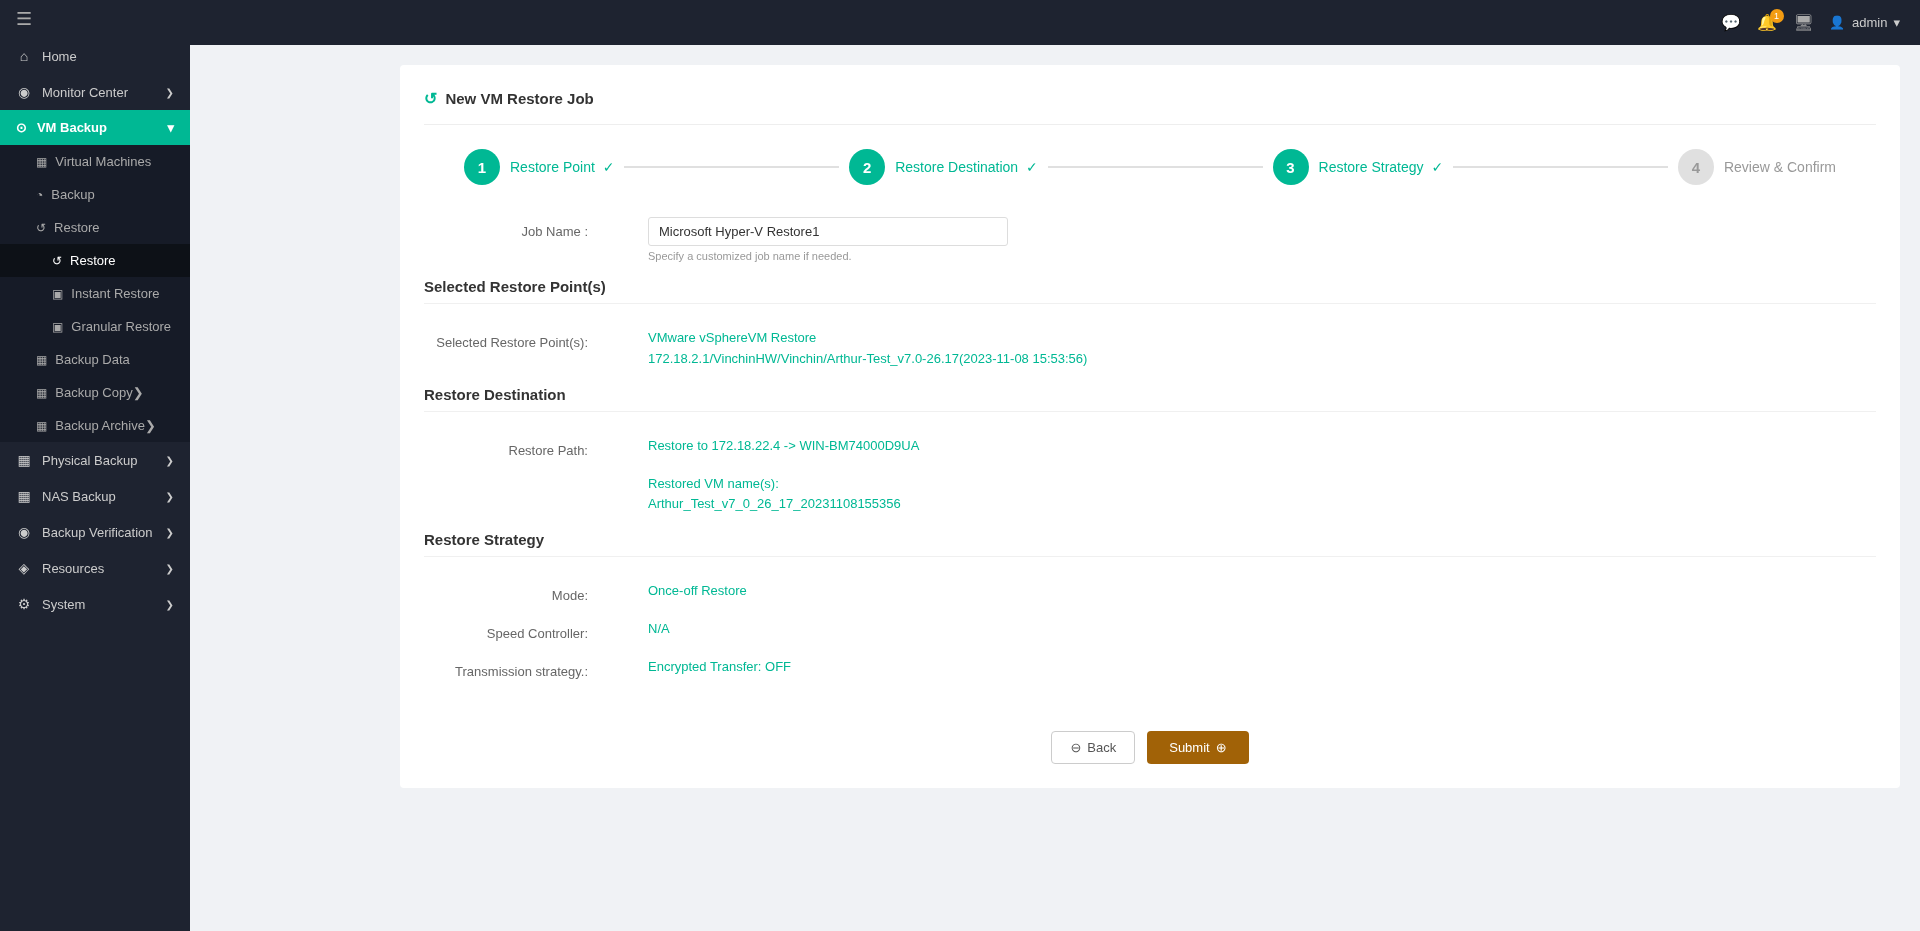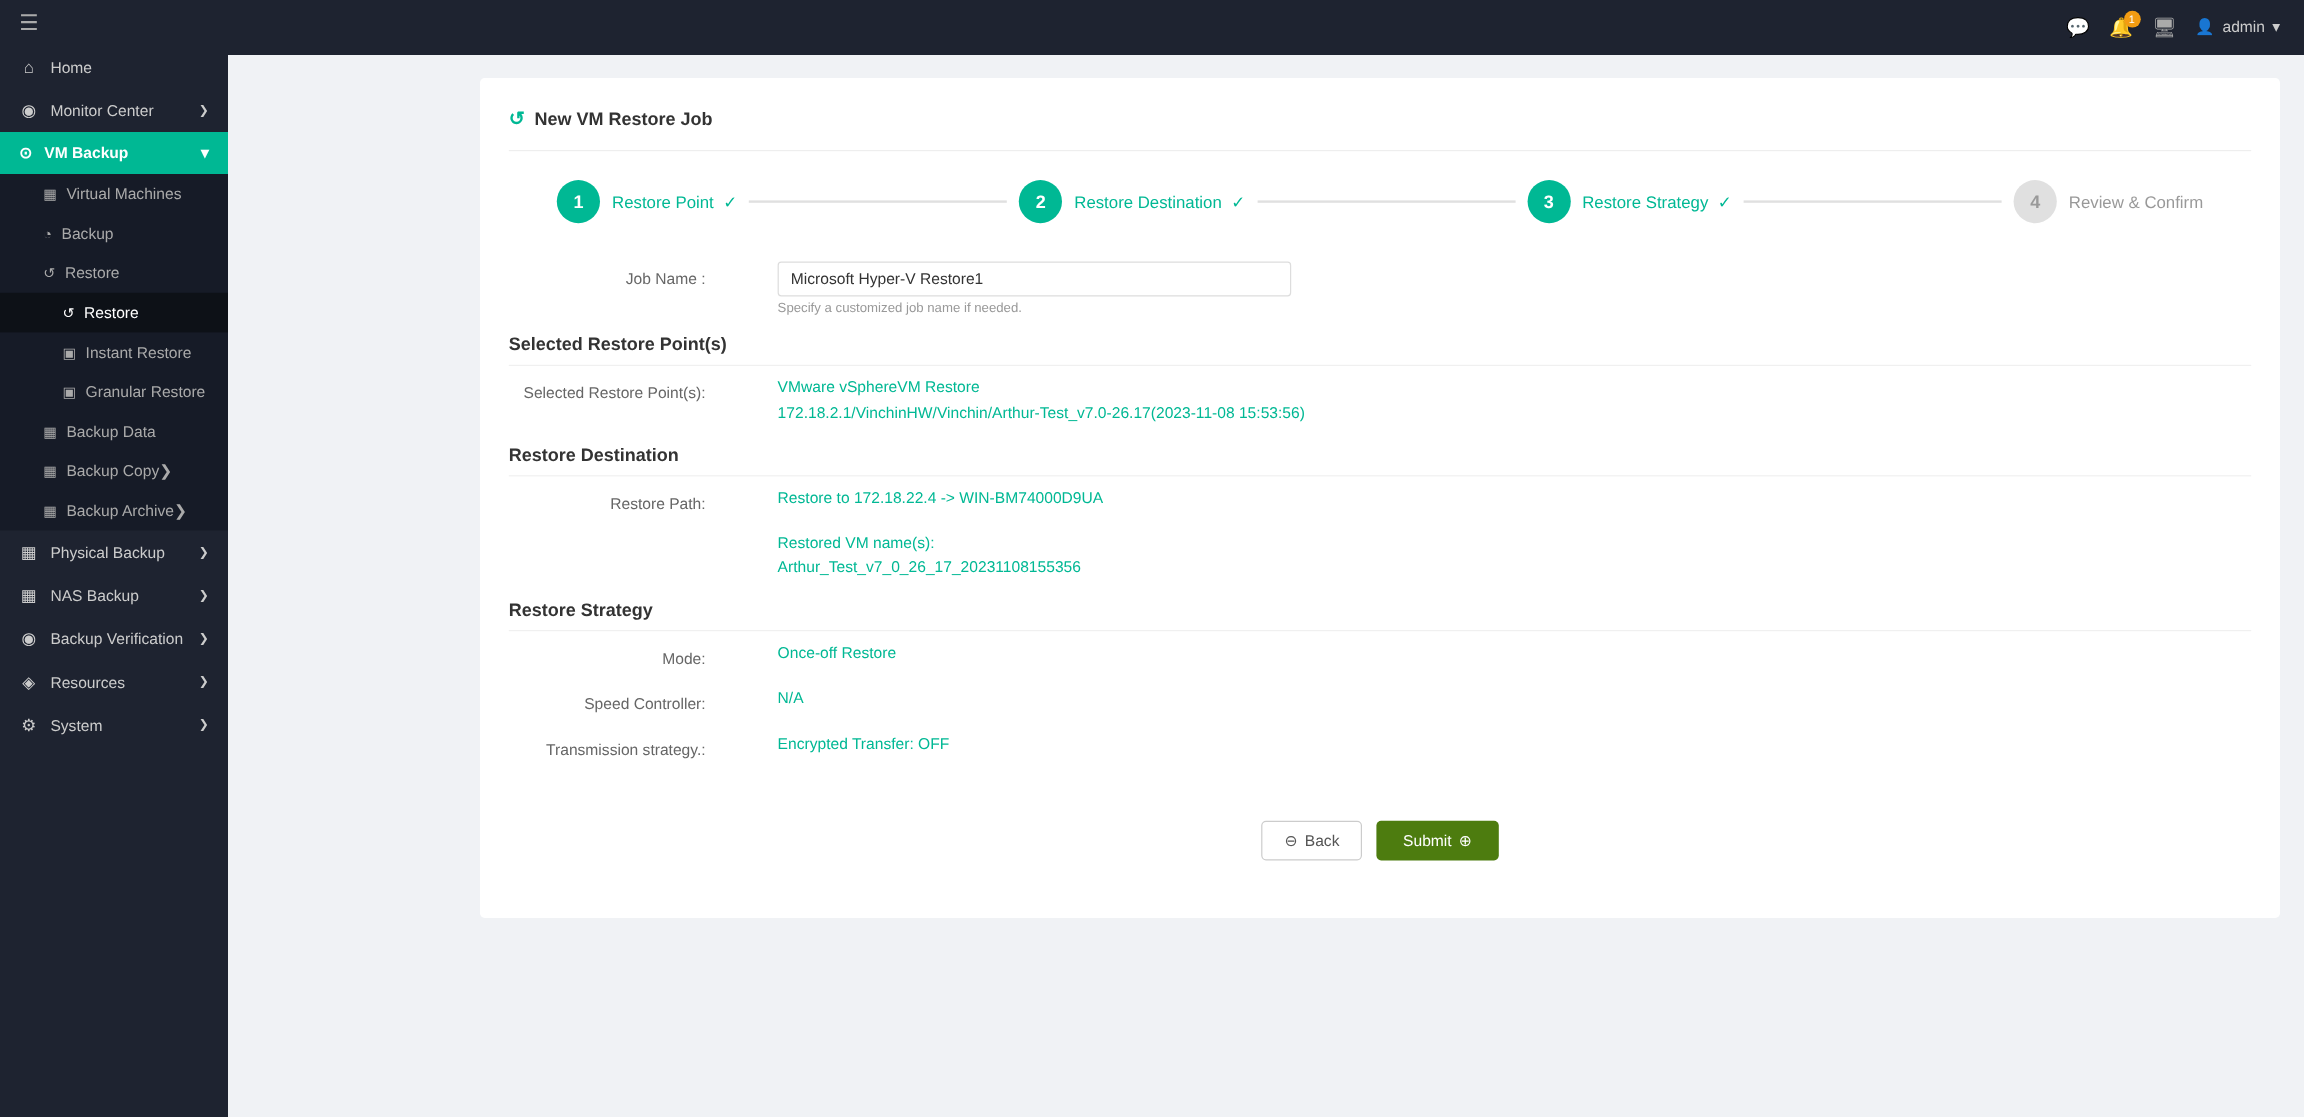--- a/index.html
+++ b/index.html
@@ -39,29 +39,29 @@
     .step-circle { width: 36px; height: 36px; border-radius: 50%; background: #00b894; color: #fff; display: flex; align-items: center; justify-content: center; font-size: 15px; font-weight: bold; flex-shrink: 0; }
     .step-circle.inactive { background: #e0e0e0; color: #999; }
     .step-label { color: #00b894; font-size: 14px; font-weight: 500; }
     .step-label.inactive { color: #999; }
     .step-divider { flex: 1; height: 2px; background: #e0e0e0; margin: 0 10px; }
 
     
     .form-row { display: flex; align-items: flex-start; margin-bottom: 16px; gap: 44px; }
     .form-label { text-align: right; width: 180px; padding-right: 16px; color: #666; font-size: 13px; padding-top: 7px; flex-shrink: 0; }
     .form-value { flex: 1; }
-    .form-input { width: 428px; padding: 6px 10px; border: 1px solid #ddd; border-radius: 3px; font-size: 13px; color: #333; }
+    .form-input { width: 360px; padding: 6px 10px; border: 1px solid #ddd; border-radius: 3px; font-size: 13px; color: #333; }
     .form-hint { font-size: 11px; color: #999; margin-top: 4px; }
     .form-value-text { color: #00b894; font-size: 13px; line-height: 1.6; }
 
-    .section-title { font-size: 15px; font-weight: 600; color: #333; margin-bottom: 8px; padding-bottom: 8px; border-bottom: 1px solid #f0f0f0; }
+    .section-title { font-size: 15px; font-weight: 600; color: #333; margin-bottom: 24px; padding-bottom: 8px; border-bottom: 1px solid #f0f0f0; }
 
     
     .btn-back { padding: 8px 18px; border: 1px solid #ccc; background: #fff; color: #555; border-radius: 4px; cursor: pointer; font-size: 13px; display: flex; align-items: center; gap: 6px; }
-    .btn-submit { padding: 8px 22px; background: #4d7c0f; color: #fff; border: none; border-radius: 4px; cursor: pointer; font-size: 13px; display: flex; align-items: center; gap: 6px; }
+    .btn-submit { padding: 8px 22px; background: #a16207; color: #fff; border: none; border-radius: 4px; cursor: pointer; font-size: 13px; display: flex; align-items: center; gap: 6px; }
     .action-bar { display: flex; justify-content: center; gap: 12px; margin-top: 32px; padding-top: 20px; }
   </style>
 </head>
 <body>
 
 <div class="sidebar">
   <div class="sidebar-toggle">☰</div>
 
   <div class="sidebar-item">
     <span class="icon">⌂</span>

